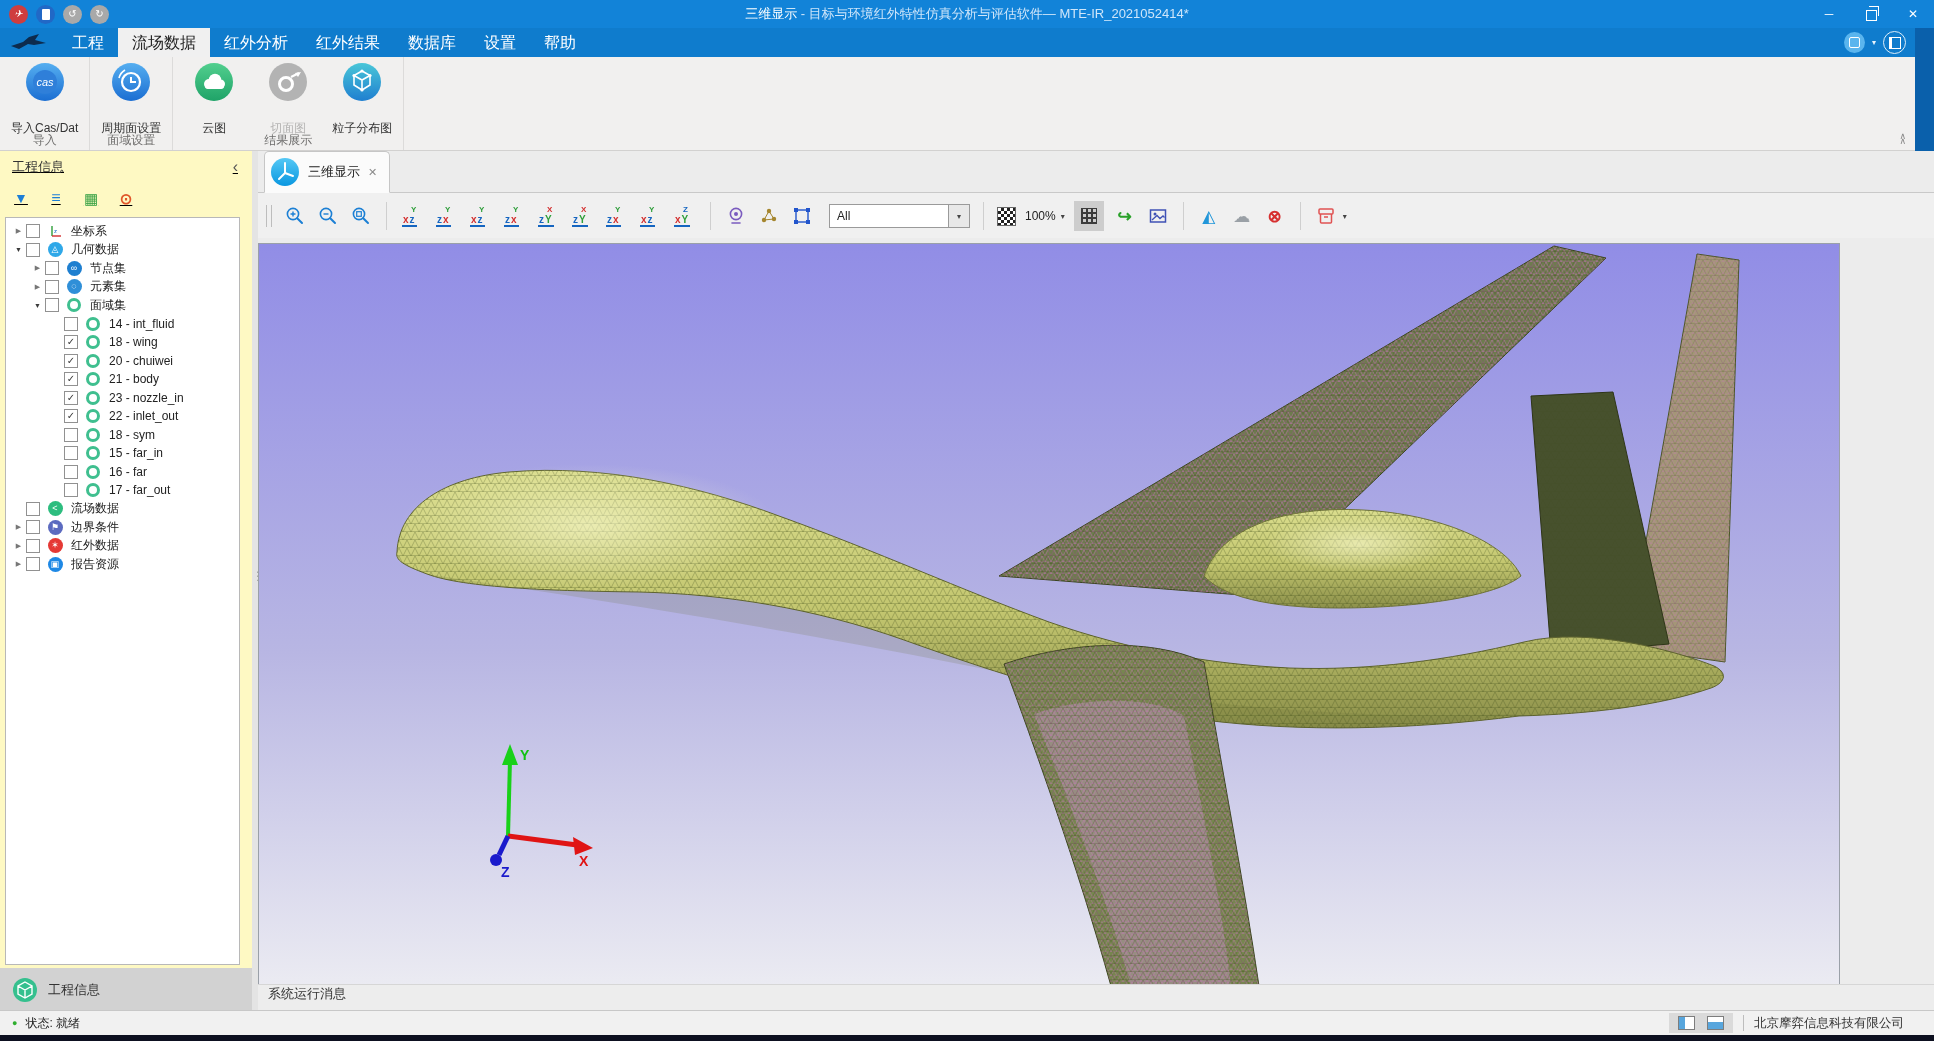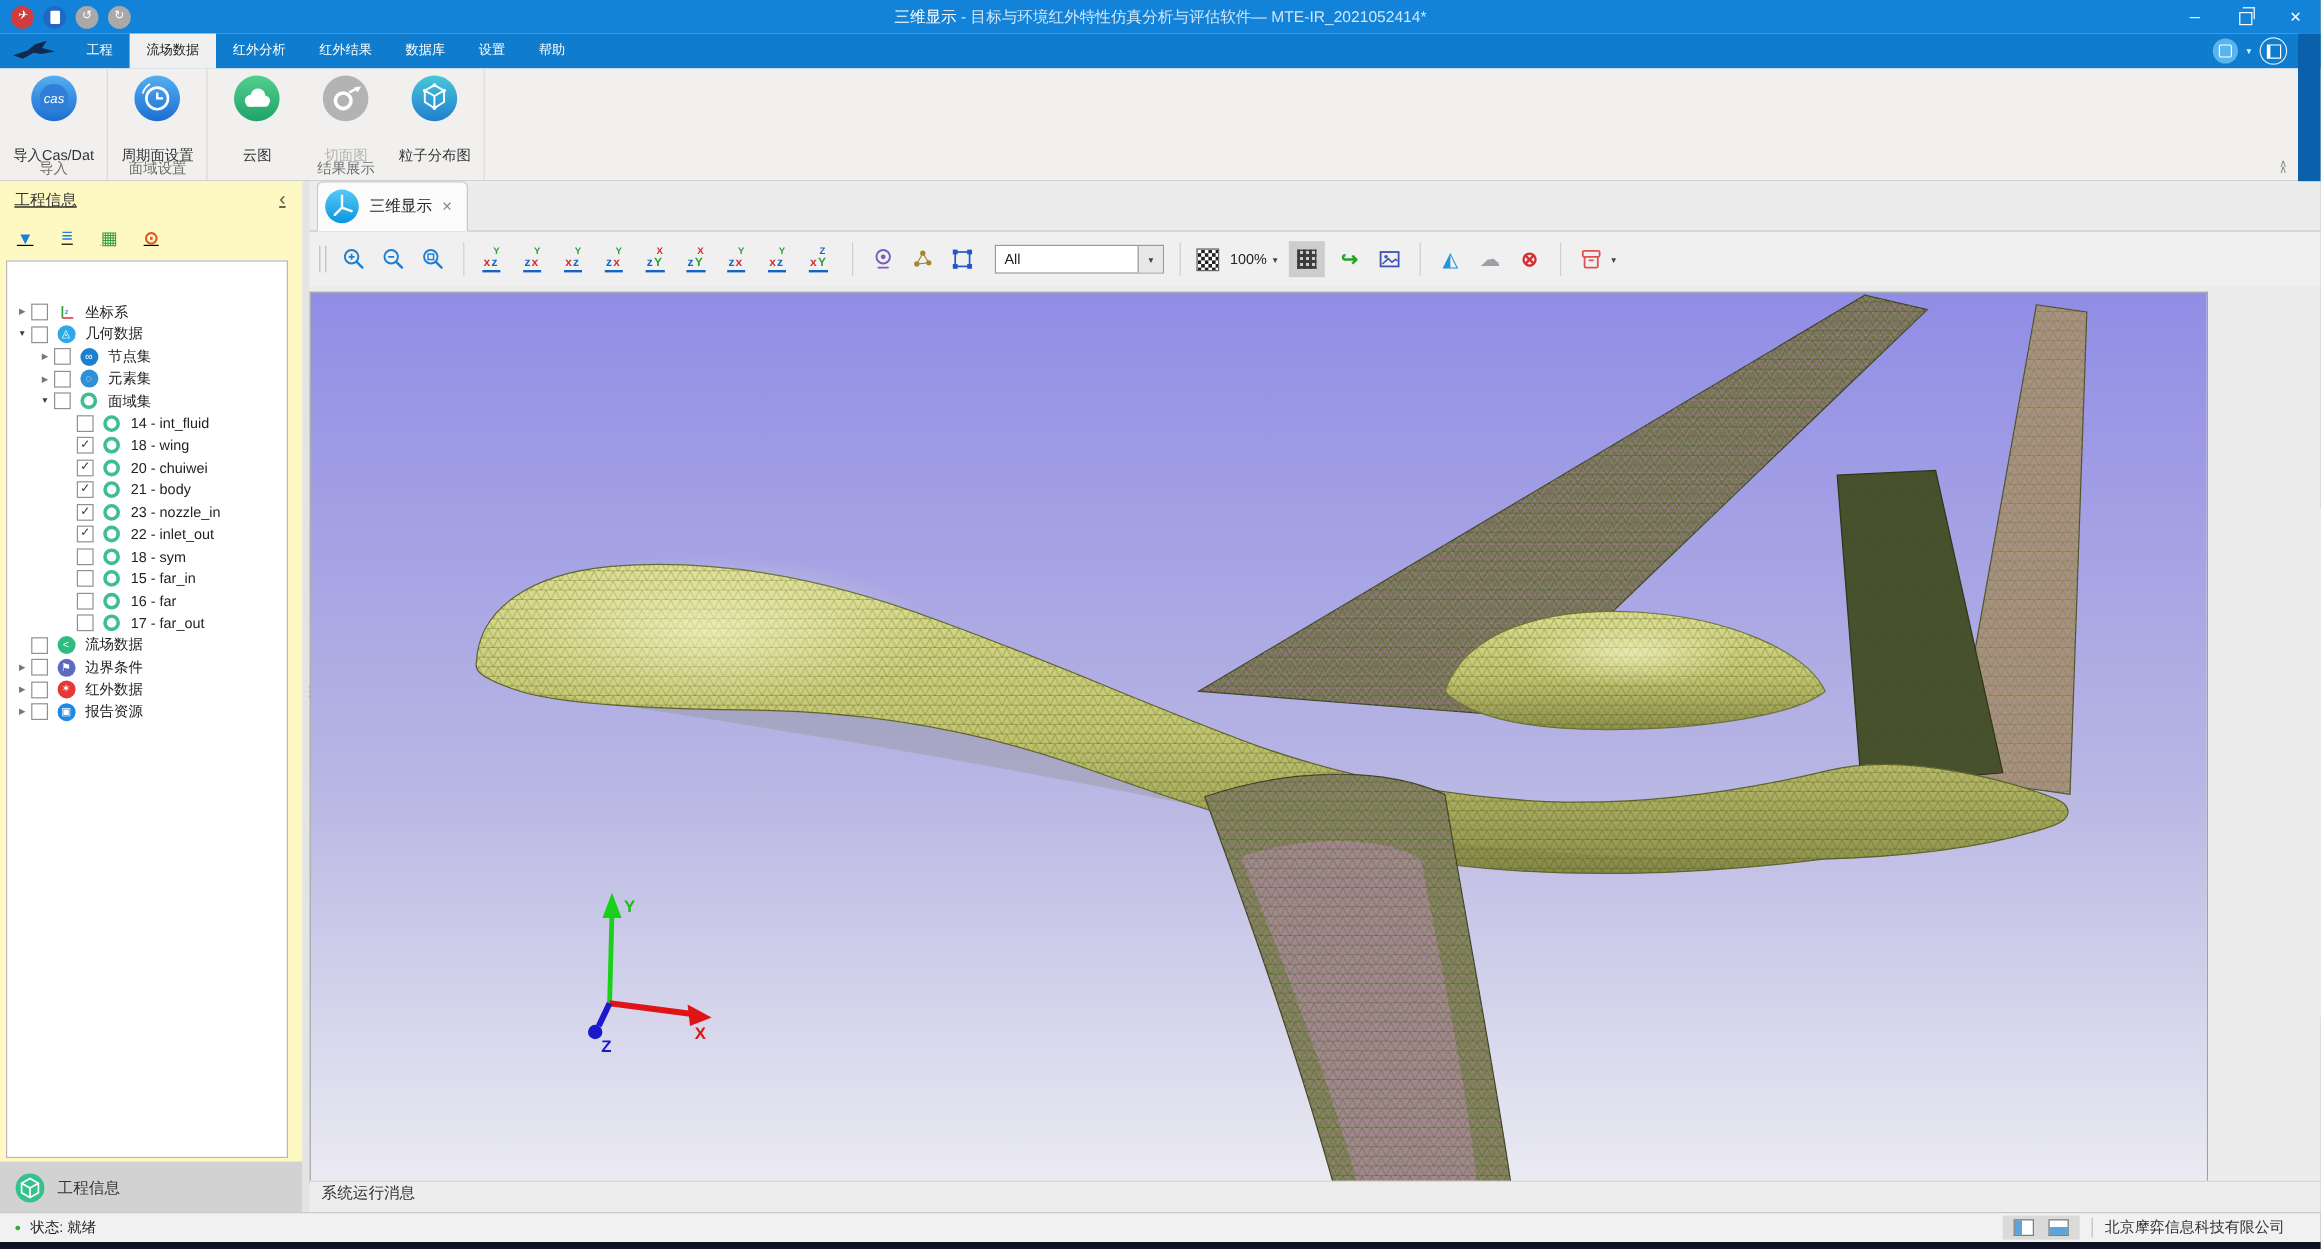--- a/index.html
+++ b/index.html
@@ -14,21 +14,21 @@
   .title{position:absolute;left:0;right:0;top:0;height:28px;line-height:28px;text-align:center;font-size:13px;pointer-events:none;}
   .title .t1{color:#ffffff;}
   .title .t2{color:#cfe6fa;}
   .wctl{margin-left:auto;display:flex;z-index:2;}
   .wctl .wbtn{width:42px;height:28px;display:flex;align-items:center;justify-content:center;color:#fff;font-size:12px;}
   .restoreglyph{position:relative;width:9px;height:9px;border:1.2px solid #fff;margin-top:2px;}
   .restoreglyph::before{content:"";position:absolute;left:2px;top:-5px;width:9px;height:9px;border:1.2px solid #fff;border-bottom:none;border-left:none;}
   
   .menubar{position:absolute;top:28px;left:0;right:0;height:29px;background:#0f7ccd;display:flex;align-items:center;}
   .logo{width:58px;display:flex;justify-content:center;align-items:center;}
-  .menu-item{color:#fff;font-size:11px;padding:0 14px;height:29px;line-height:29px;}
+  .menu-item{color:#fff;font-size:16px;padding:0 14px;height:29px;line-height:29px;}
   .menu-item.active{background:#f0f0f0;color:#222;}
   .mbar-right{margin-left:auto;display:flex;align-items:center;gap:7px;padding-right:28px;}
   .mcirc{width:21px;height:21px;border-radius:50%;display:flex;align-items:center;justify-content:center;}
   .mcirc.fill{background:#5ab5ee;}
   .mcirc.fill i{display:block;width:9px;height:9px;border:1.5px solid #fff;border-radius:2px;}
   .mcirc.line{border:1.5px solid #dcedf9;}
   .mcirc.line i{display:block;width:8px;height:10px;border:1.2px solid #fff;border-left-width:3px;}
   .mcaret{color:#e8f3fc;font-size:8px;}
   
   .ribbon{position:absolute;top:57px;left:0;right:0;height:93px;background:#f1f0ef;border-bottom:1px solid #d2d1d0;}
@@ -263,21 +263,21 @@
         <span>工程信息</span>
         <span class="lp-collapse">‹</span>
       </div>
       <div class="lp-tools">
         <span class="lt-ico lt-filter">▼</span>
         <span class="lt-ico lt-list">≡</span>
         <span class="lt-ico lt-grid">▦</span>
         <span class="lt-ico lt-target">⊙</span>
       </div>
       <div class="tree-box" id="tree">
-          <div class="trow" style="padding-left: 6px; margin-top: 29px;">
+          <div class="trow" style="padding-left: 6px;">
             <span class="exp">▶</span>
             <span class="cb"></span>
             <span class="ti">
               <svg width="15" height="15">
                 <line x1="4" y1="12" x2="4" y2="2" stroke="#2e9e3a" stroke-width="1.4"></line>
                 <line x1="4" y1="12" x2="13" y2="12" stroke="#d32f2f" stroke-width="1.4"></line>
                 <text x="6" y="9" font-size="6" fill="#1565c0">z</text>
               </svg>
             </span>
             <span class="tlabel">坐标系</span>

